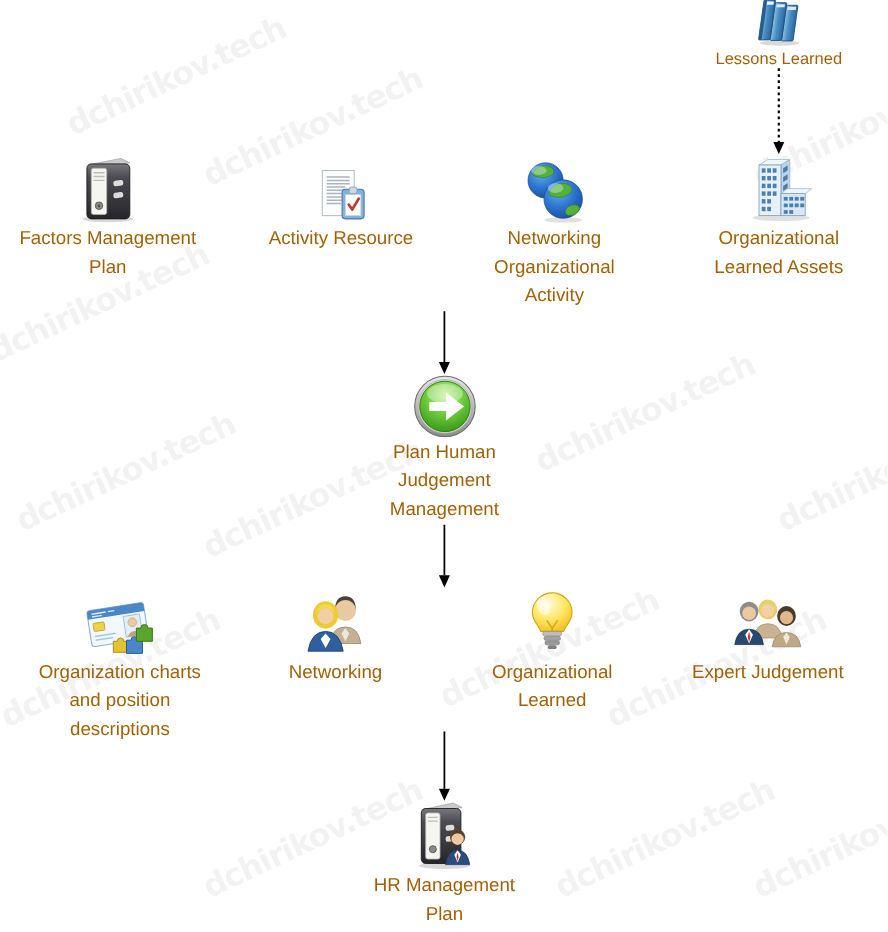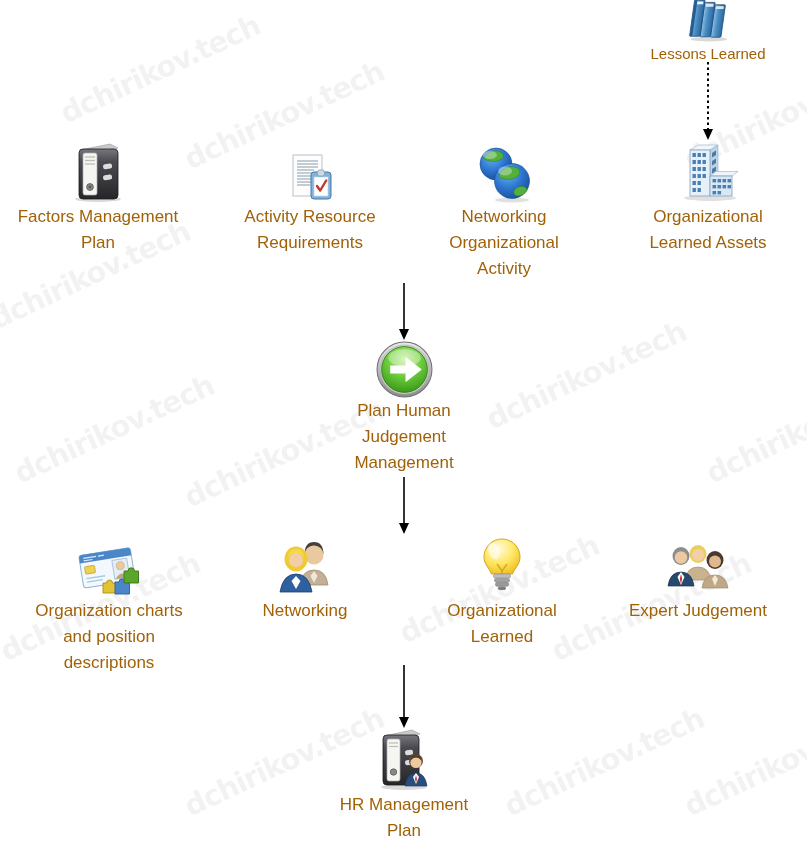--- a/index.html
+++ b/index.html
@@ -125,21 +125,20 @@
         <g transform="translate(27,20)">
           <rect x="0" y="0" width="20" height="27" rx="3" fill="#7fb3e0" stroke="#49789f" stroke-width="1"></rect>
           <rect x="3" y="5" width="14" height="19" fill="#fff" stroke="#c8d4e0" stroke-width="0.7"></rect>
           <rect x="6.5" y="-2" width="7" height="6" rx="2" fill="#cdd9e4" stroke="#8aa0b4" stroke-width="0.8"></rect>
           <path d="M6 14 l3.2 4.5 l6 -10" fill="none" stroke="#c0392b" stroke-width="2.4" stroke-linecap="round" stroke-linejoin="round"></path>
         </g>
       </svg>
     </div>
     <div class="label">
       <div>Activity Resource</div>
-      <div>Requirements</div>
     </div>
   </div>
 
   <div class="node" style="left:414px;top:136px;width:180px;">
     <div class="iconbox" style="height:68px;">
       <svg width="60" height="60" viewBox="0 0 60 60">
         <defs>
           <radialGradient id="oceanG" cx="38%" cy="30%" r="75%">
             <stop offset="0" stop-color="#5fb0f0"></stop>
               <stop offset="0.55" stop-color="#2d74cf"></stop>

